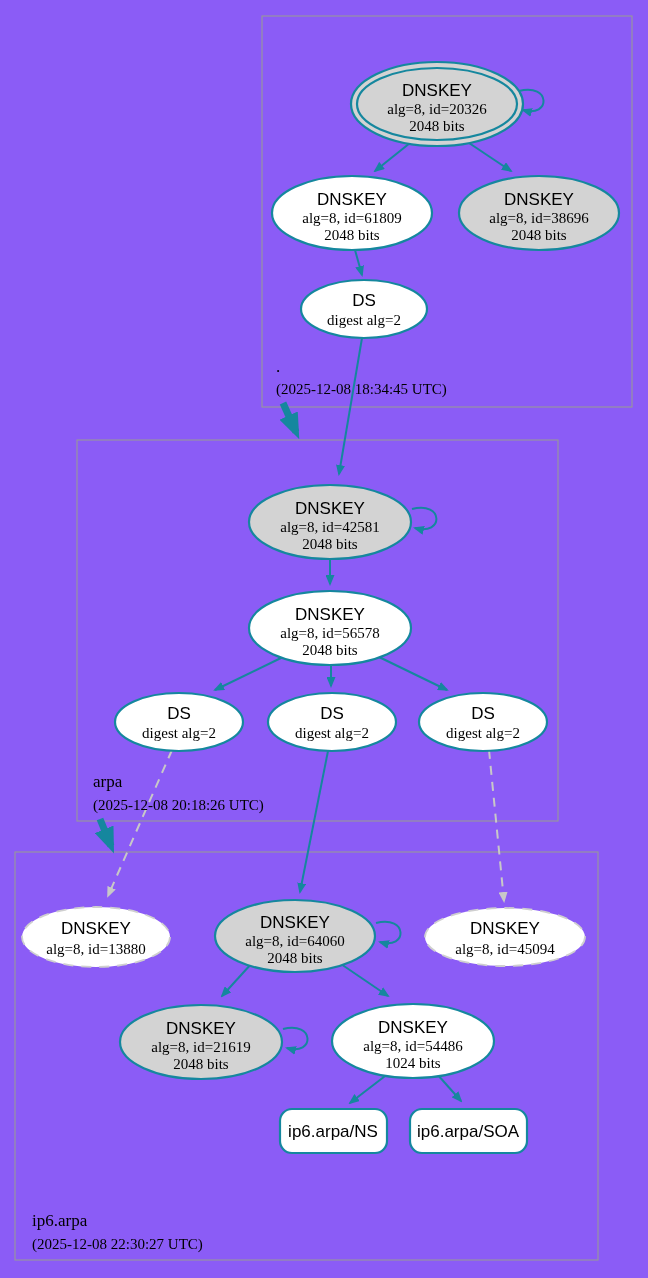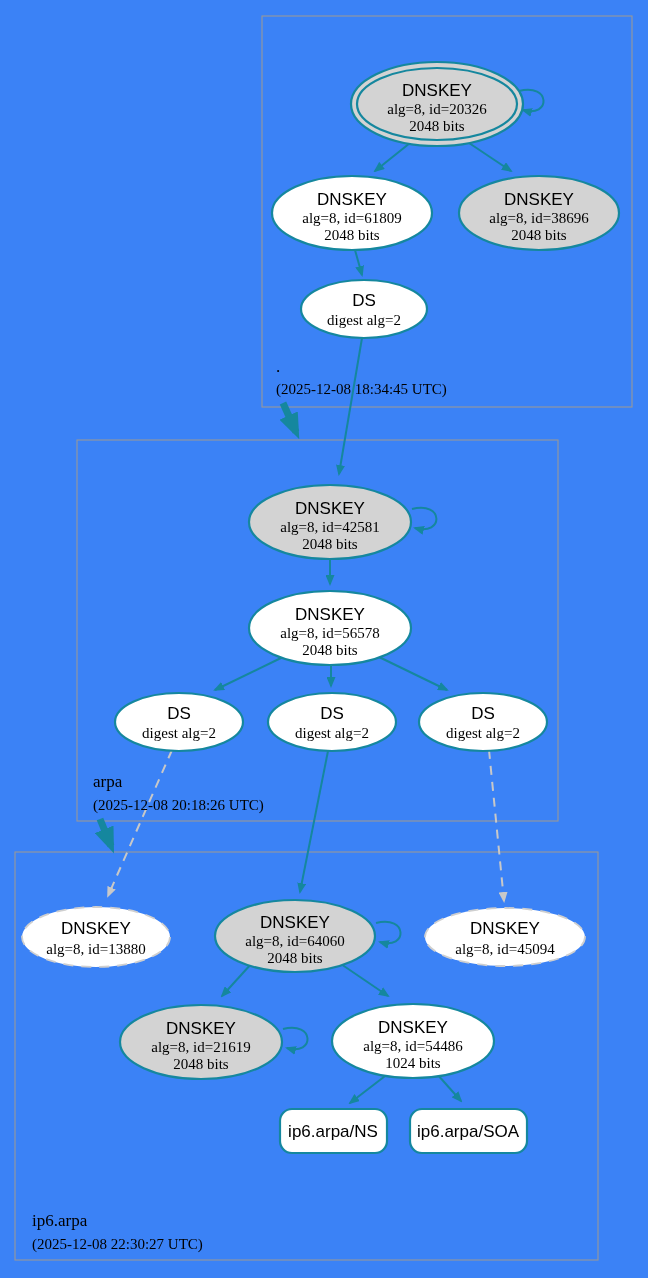--- a/index.html
+++ b/index.html
@@ -1,16 +1,16 @@
 <!DOCTYPE html>
 <html><head>
 <meta charset="utf-8">
 <style>
   html,body{margin:0;padding:0;background:#ffffff;}
-  .stage{position:relative;width:648px;height:1278px;background:#3b82f6;overflow:hidden;}
+  .stage{position:relative;width:648px;height:1278px;background:#8b5cf6;overflow:hidden;}
   .zone-box{fill:none;stroke:#999999;stroke-width:1.1;}
   .e{stroke:#15879e;stroke-width:2;fill:none;}
   .et{stroke:#15879e;stroke-width:7;fill:none;}
   .em{stroke:#c8c8c8;stroke-width:2;fill:none;stroke-dasharray:9 7;}
   .nd{fill:#ffffff;stroke:#15879e;stroke-width:2.2;}
   .nd.sep{fill:#d3d3d3;}
   .nd.inner{fill:none;}
   .miss{fill:#ffffff;stroke:#cfcfcf;stroke-width:1.8;stroke-dasharray:10 8;}
   .rr{fill:#ffffff;stroke:#15879e;stroke-width:2.2;}
   text{fill:#000000;}

